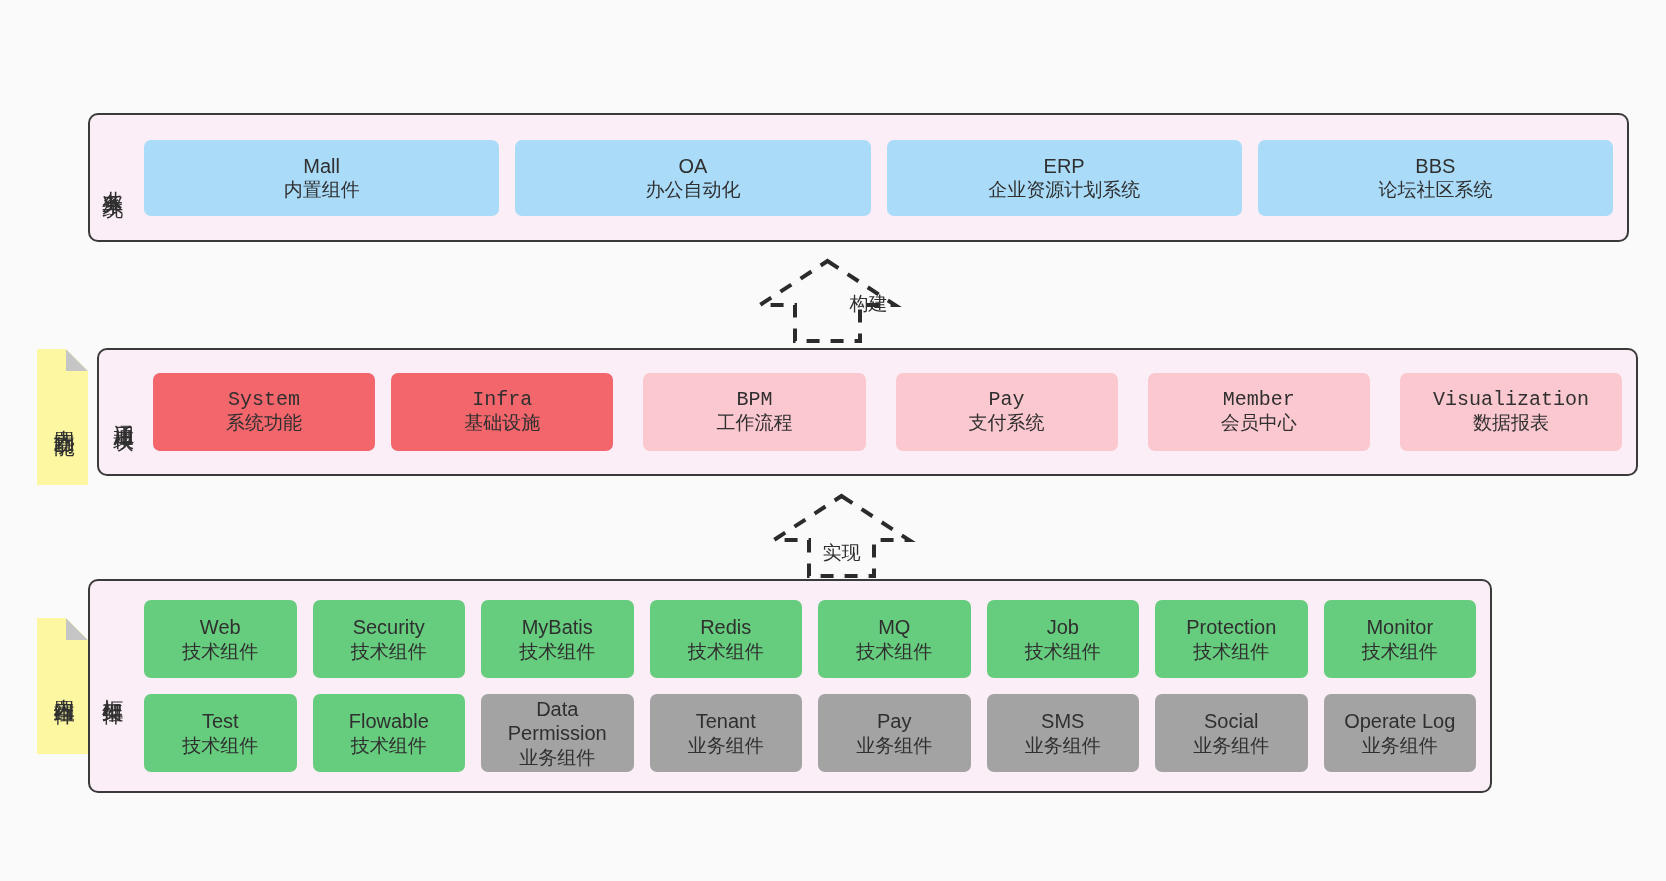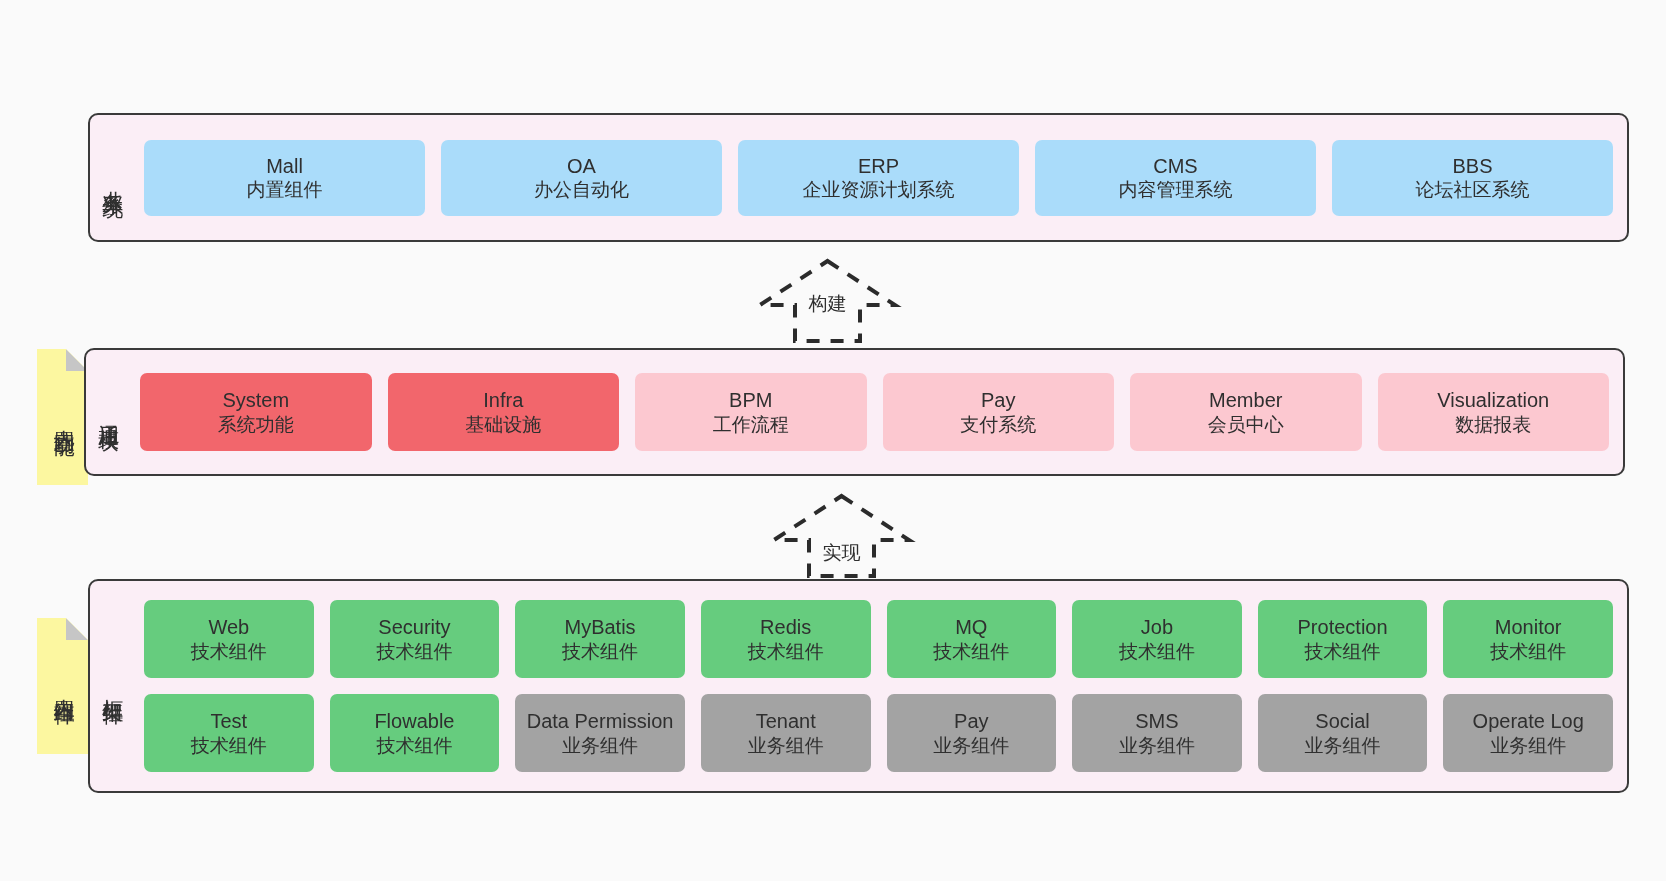--- a/index.html
+++ b/index.html
@@ -82,32 +82,32 @@
   }
   .node .sub {
     font-size: 19px;
     white-space: nowrap;
   }
   .node.wrap .title { white-space: normal; }
 
   
   .c-blue        { background: #aadcfa; }
   .c-red-strong  { background: #f2666c; }
-  .c-red-light   { background: #fcc8d0; }
+  .c-red-light   { background: #fcc8d0; margin-left: 14px; }
   .c-green-strong{ background: #66cc7e; }
   .c-green-light { background: #a3a3a3; }
 
   
   #layer-business { left: 88px;  top: 113px; width: 1541px; height: 129px; }
   #layer-business .node-row { height: 76px; }
 
-  #layer-common   { left: 84px;  top: 348px; width: 1541px; height: 128px; }
+  #layer-common   { left: 97px;  top: 348px; width: 1541px; height: 128px; font-family: Liberation Mono, monospace; }
   #layer-common .node-row { height: 78px; }
 
-  #layer-framework{ left: 88px;  top: 579px; width: 1541px; height: 214px; }
+  #layer-framework{ left: 88px;  top: 579px; width: 1404px; height: 214px; }
   #layer-framework .node-row { height: 78px; }
   #layer-framework .layer-body { gap: 16px; }
 
   
   .note {
     position: absolute;
     background: #fcf7a0;
     box-sizing: border-box;
     display: flex;
     align-items: center;
@@ -146,21 +146,21 @@
     position: absolute;
     left: 50%;
     transform: translateX(-50%);
     font-size: 19px;
     color: #2f2f2f;
     background: transparent;
     white-space: nowrap;
     user-select: none;
   }
   #arrow-build   { left: 755px; top: 257px; width: 145px; height: 86px; }
-  #arrow-build   .arrow-label { top: 34px; }
+  #arrow-build   .arrow-label { top: 34px; margin-left: 41px; }
   #arrow-impl    { left: 769px; top: 492px; width: 145px; height: 86px; }
   #arrow-impl    .arrow-label { top: 48px; }
 </style>
 </head>
 <body>
 
 <div class="canvas">
 
   <div class="layer" id="layer-business">
     <div class="layer-label">业务系统</div>
@@ -172,24 +172,20 @@
         </div>
         <div class="node c-blue">
           <span class="title">OA</span>
           <span class="sub">办公自动化</span>
         </div>
         <div class="node c-blue">
           <span class="title">ERP</span>
           <span class="sub">企业资源计划系统</span>
         </div>
         <div class="node c-blue">
-          <span class="title">CMS</span>
-          <span class="sub">内容管理系统</span>
-        </div>
-        <div class="node c-blue">
           <span class="title">BBS</span>
           <span class="sub">论坛社区系统</span>
         </div>
       </div>
     </div>
   </div>
 
   <div class="arrow" id="arrow-build">
     <svg width="145" height="86" viewBox="0 0 145 86">
       <path d="M 72.5 4 L 140 48 L 105 48 L 105 84 L 40 84 L 40 48 L 5 48 Z" fill="none" stroke="#2b2b2b" stroke-width="4" stroke-dasharray="13,11" stroke-linejoin="miter"></path>

